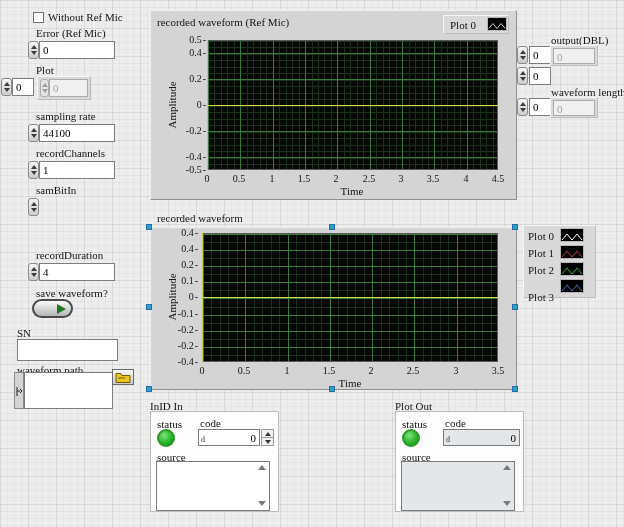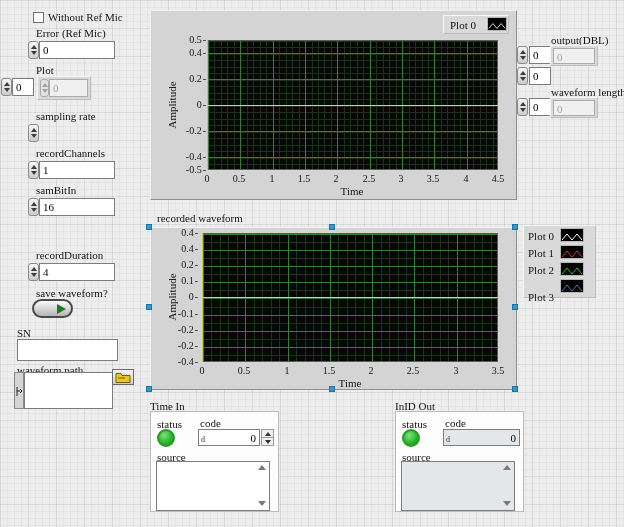--- a/index.html
+++ b/index.html
@@ -84,28 +84,28 @@
 
   <div class="lbl" style="left:36px;top:64px;">Plot</div>
   <div class="spin" style="left:1px;top:78px;"></div>
   <div class="box" style="left:12px;top:78px;width:22px;height:18px;">0</div>
   <div class="plate" style="left:37px;top:76px;width:54px;height:24px;"></div>
   <div class="spin dis" style="left:40px;top:79px;width:9px;"></div>
   <div class="box graybox" style="left:49px;top:79px;width:39px;height:18px;">0</div>
 
   <div class="lbl" style="left:36px;top:110px;">sampling rate</div>
   <div class="spin" style="left:28px;top:124px;"></div>
+  <div class="box" style="left:39px;top:124px;width:76px;height:18px;">44100</div>
 
   <div class="lbl" style="left:36px;top:147px;">recordChannels</div>
   <div class="spin" style="left:28px;top:161px;"></div>
   <div class="box" style="left:39px;top:161px;width:76px;height:18px;">1</div>
 
   <div class="lbl" style="left:36px;top:184px;">samBitIn</div>
   <div class="spin" style="left:28px;top:198px;"></div>
-  <div class="box" style="left:39px;top:198px;width:76px;height:18px;">16</div>
 
   <div class="lbl" style="left:36px;top:249px;">recordDuration</div>
   <div class="spin" style="left:28px;top:263px;"></div>
   <div class="box" style="left:39px;top:263px;width:76px;height:18px;">4</div>
 
   <div class="lbl" style="left:36px;top:287px;">save waveform?</div>
   <div class="okbtn" style="left:32px;top:299px;">
     <span class="play"></span>
   </div>
 
@@ -120,20 +120,21 @@
   </div>
   <div class="box" style="left:24px;top:372px;width:89px;height:37px;"></div>
   <div class="browse" style="left:112px;top:369px;width:22px;height:16px;">
     <svg width="16" height="11" viewBox="0 0 16 11">
       <path d="M1 1.5 h5 l1 2 h8 v7 h-14 z" fill="#e8c62a" stroke="#7a5c00" stroke-width="1"></path>
       <path d="M3 6 h7" stroke="#7a5c00" stroke-width="1"></path>
     </svg>
   </div>
 
   <div class="gpanel" style="left:150px;top:10px;width:367px;height:190px;"></div>
+  <div class="lbl" style="left:157px;top:16px;">recorded waveform (Ref Mic)</div>
 
   <div class="plate" style="left:443px;top:15px;width:66px;height:19px;">
     <span style="position:absolute;left:6px;top:3px;font-size:11px;color:#111;">Plot 0</span>
   </div>
   <div class="swatch" style="left:487px;top:17px;width:20px;height:14px;">
     <svg width="18" height="12" viewBox="0 0 22 12">
         <polyline points="1,9 6,3 11,9 16,3 21,9" fill="none" stroke-width="1" stroke="#ffffff"></polyline>
       </svg>
   </div>
 
@@ -234,37 +235,37 @@
 
   <div class="handle" style="left:146px;top:224px;"></div>
   <div class="handle" style="left:329px;top:224px;"></div>
   <div class="handle" style="left:512px;top:224px;"></div>
   <div class="handle" style="left:146px;top:304px;"></div>
   <div class="handle" style="left:512px;top:304px;"></div>
   <div class="handle" style="left:146px;top:386px;"></div>
   <div class="handle" style="left:329px;top:386px;"></div>
   <div class="handle" style="left:512px;top:386px;"></div>
 
-  <div class="lbl" style="left:150px;top:400px;">Time In</div>
+  <div class="lbl" style="left:150px;top:400px;">InID In</div>
   <div class="cluster" style="left:150px;top:411px;width:129px;height:101px;"></div>
   <div class="lbl" style="left:157px;top:418px;">status</div>
   <div class="led" style="left:157px;top:429px;"></div>
   <div class="lbl" style="left:200px;top:417px;">code</div>
   <div class="box" style="left:198px;top:429px;width:62px;height:17px;padding:0;">
     <span class="radix">d</span>
     <span class="codeval">0</span>
   </div>
   <div class="sbtn up" style="left:261px;top:429px;"></div>
   <div class="sbtn down" style="left:261px;top:437px;"></div>
   <div class="lbl" style="left:157px;top:451px;">source</div>
   <div class="box" style="left:156px;top:461px;width:114px;height:50px;"></div>
   <div class="scr up" style="left:258px;top:465px;"></div>
   <div class="scr down" style="left:258px;top:501px;"></div>
 
-  <div class="lbl" style="left:395px;top:400px;">InID Out</div>
+  <div class="lbl" style="left:395px;top:400px;">Plot Out</div>
   <div class="cluster" style="left:395px;top:411px;width:129px;height:101px;"></div>
   <div class="lbl" style="left:402px;top:418px;">status</div>
   <div class="led" style="left:402px;top:429px;"></div>
   <div class="lbl" style="left:445px;top:417px;">code</div>
   <div class="box" style="left:443px;top:429px;width:77px;height:17px;padding:0;background:#e4e7ea;">
     <span class="radix">d</span>
     <span class="codeval">0</span>
   </div>
   <div class="lbl" style="left:402px;top:451px;">source</div>
   <div class="box" style="left:401px;top:461px;width:114px;height:50px;background:#e4e7ea;"></div>

